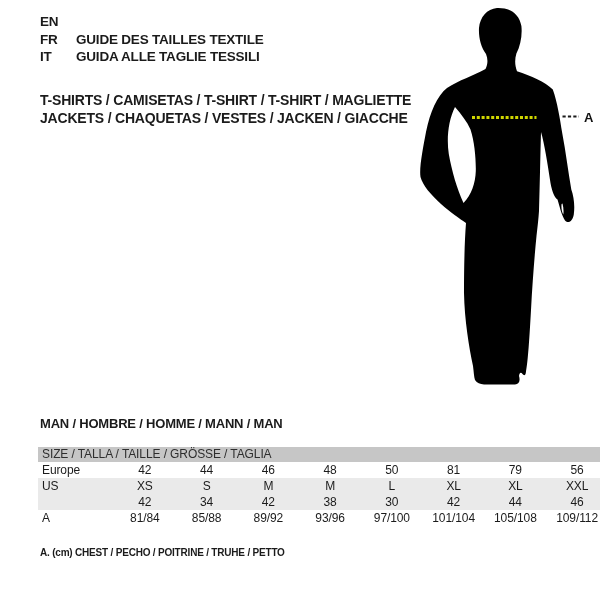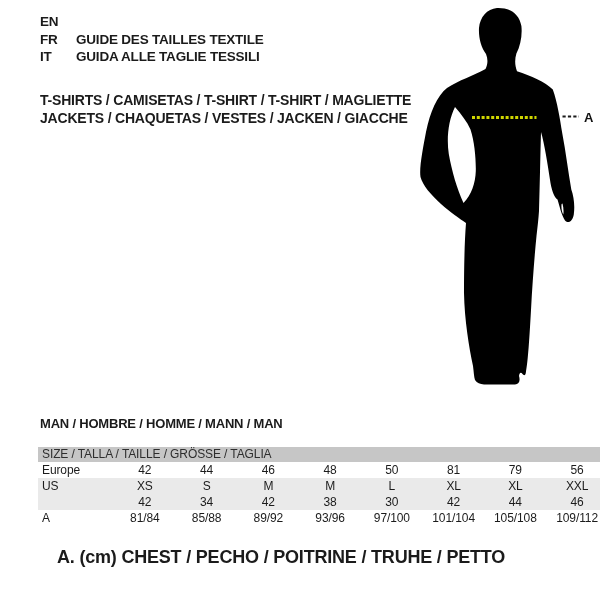--- a/index.html
+++ b/index.html
@@ -26,21 +26,21 @@
     letter-spacing:-0.2px;}
   
   .table{position:absolute;left:20px;top:447px;width:570px;font-size:12px;letter-spacing:-0.1px;}
   .thead{height:15px;line-height:15px;background:var(--header-bg,#c6c6c6);
     padding-left:4px;color:#2e2e2e;}
   .trow{display:flex;height:16px;line-height:16px;}
   .trow.striped{background:var(--stripe-bg,#eaeaea);}
   .tlabel{width:72px;padding-left:4px;}
   .tcell{flex:1;text-align:center;}
   
-  .footer-note{position:absolute;left:39px;top:547px;font-size:18px;font-weight:bold;
+  .footer-note{position:absolute;left:22px;top:547px;font-size:10px;font-weight:bold;
     letter-spacing:-0.2px;}
 </style>
 </head>
 <body>
 
 <div class="canvas">
 
   <div class="lang-block">
     <div class="lang-row">
       <span class="lang-code">EN</span>

